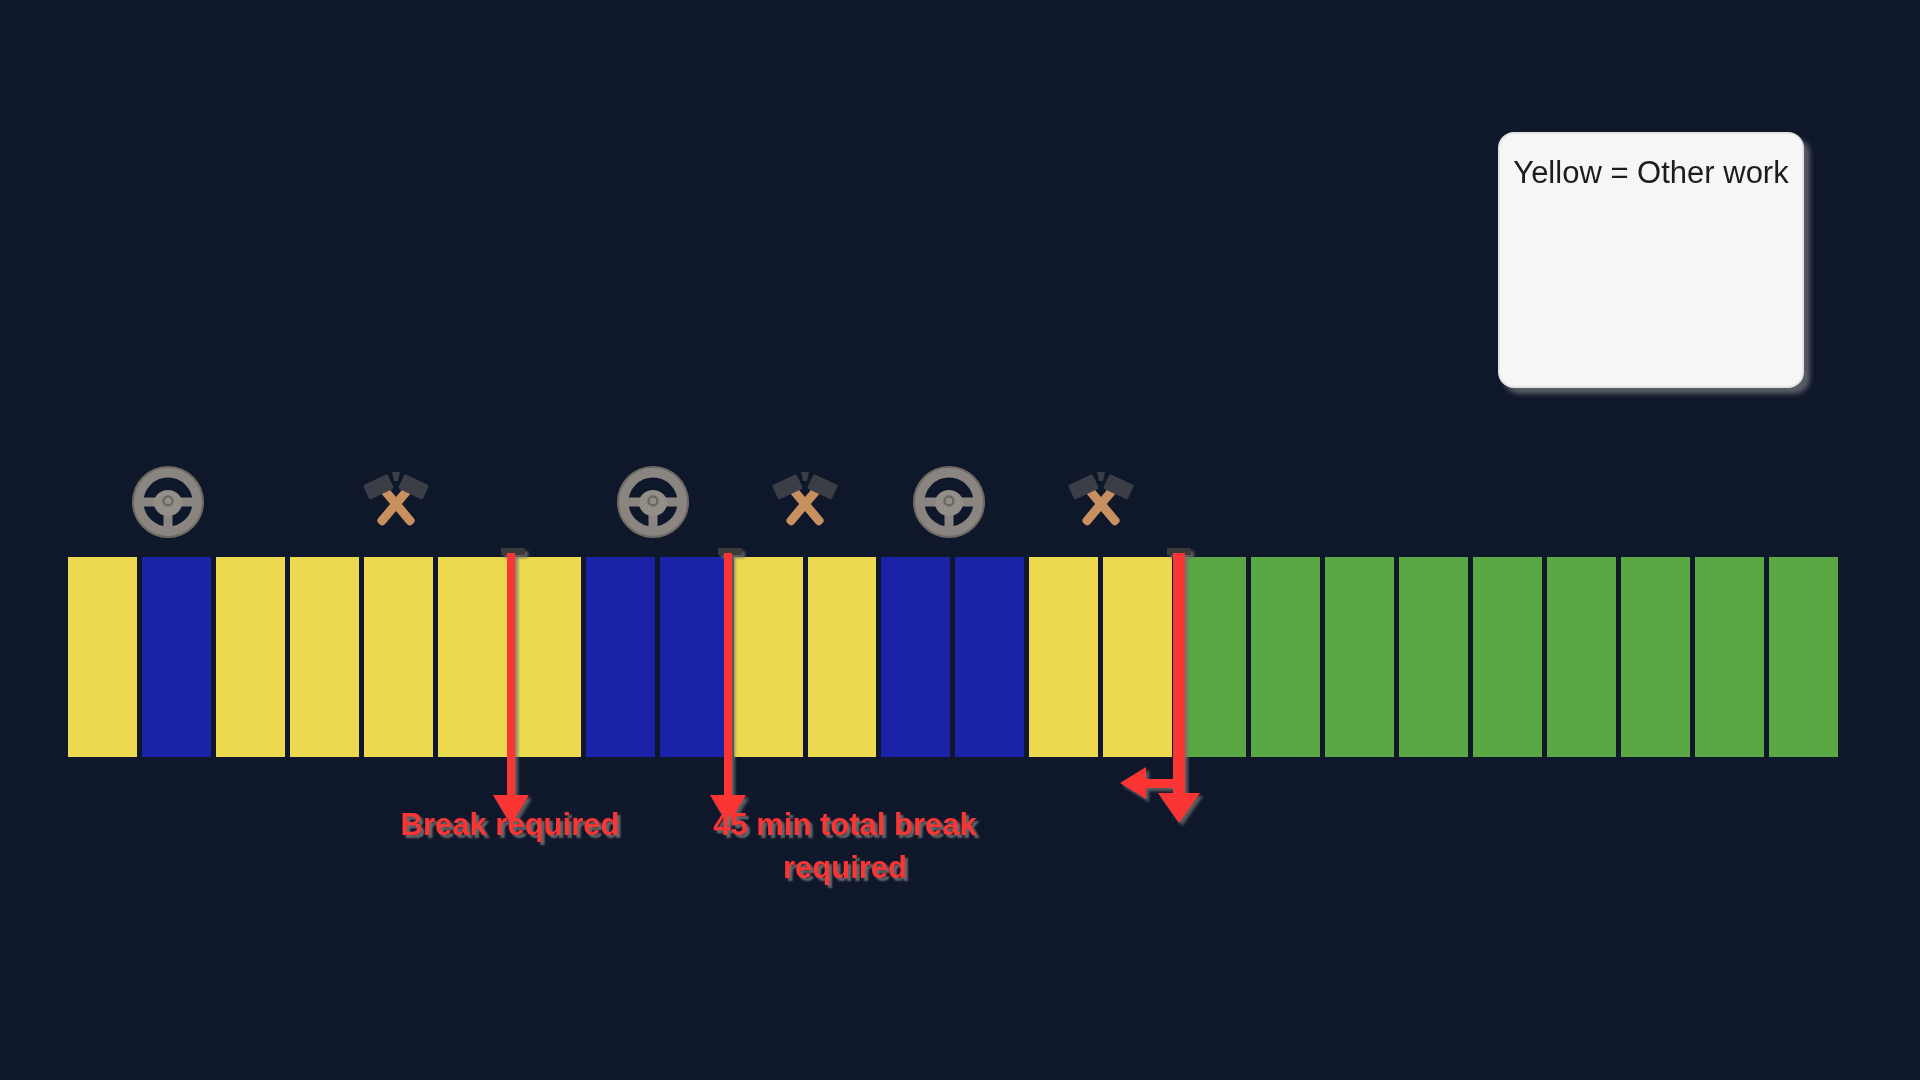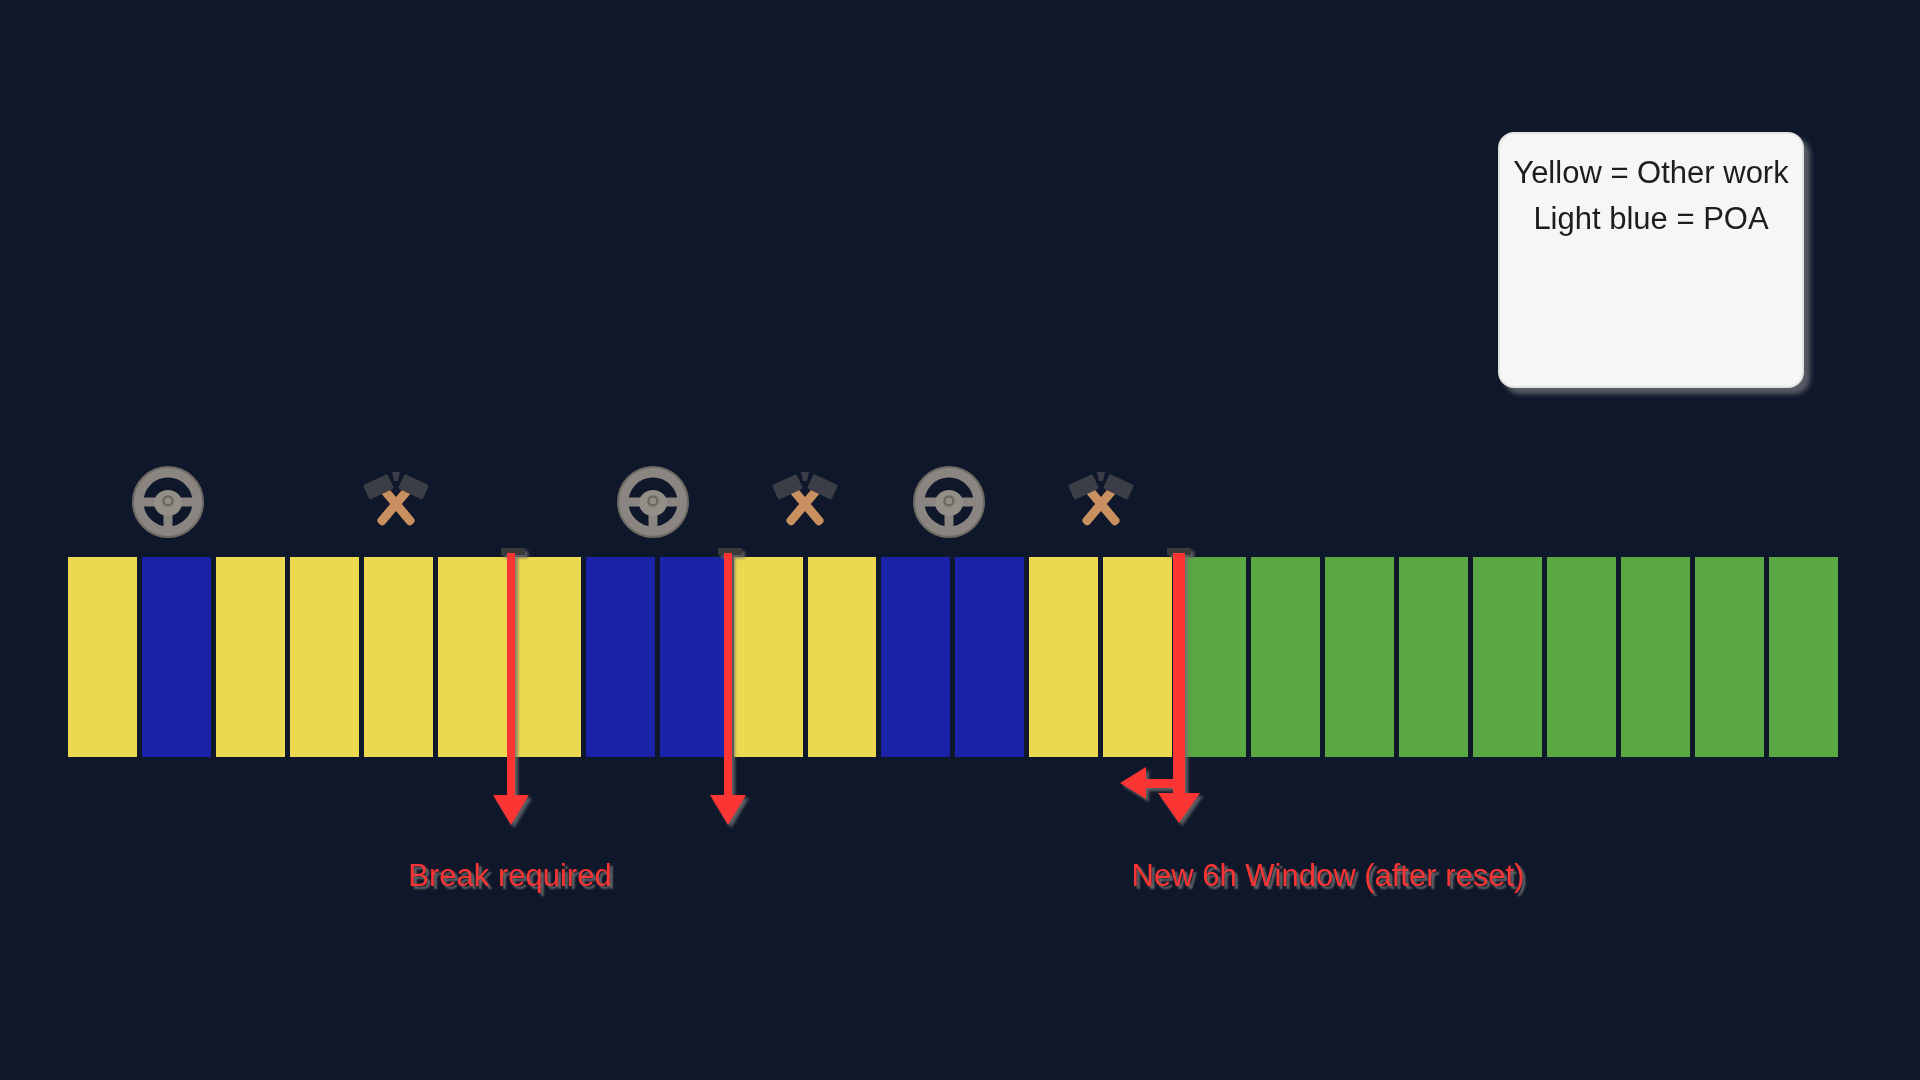--- a/index.html
+++ b/index.html
@@ -27,22 +27,22 @@
   .shaft{position:absolute;background:#fa3534;}
   .tick{position:absolute;background:#3a3a3a;}
   .head-down{position:absolute;width:0;height:0;
     border-left:18px solid transparent;border-right:18px solid transparent;border-top:30px solid #fa3534;}
   .head-down.big{border-left:21px solid transparent;border-right:21px solid transparent;border-top:30px solid #fa3534;}
   .head-left{position:absolute;width:0;height:0;
     border-top:16px solid transparent;border-bottom:16px solid transparent;border-right:26px solid #fa3534;}
 
   
   .note{
-    position:absolute;top:854px;transform:translateX(-50%);
-    text-align:center;color:#fa3534;font-weight:normal;font-size:31px;line-height:43px;
+    position:absolute;top:803px;transform:translateX(-50%);
+    text-align:center;color:#fa3534;font-weight:bold;font-size:31px;line-height:43px;
     white-space:nowrap;text-shadow:3px 3px 2px rgba(118,118,118,0.85);
   }
 </style>
 </head>
 <body>
 
 <div class="canvas">
 
   <svg width="0" height="0" style="position:absolute" aria-hidden="true">
     <defs>
@@ -59,21 +59,20 @@
         <rect x="33.5" y="13" width="9" height="53" rx="4" fill="#c9905f" transform="rotate(40 38 40)"></rect>
         <rect x="33.5" y="13" width="9" height="53" rx="4" fill="#c9905f" transform="rotate(-40 38 40)"></rect>
         <rect x="7" y="15" width="27" height="16" rx="2" fill="#3b3e46" transform="rotate(-25 20 23)"></rect>
         <rect x="42" y="15" width="27" height="16" rx="2" fill="#3b3e46" transform="rotate(25 56 23)"></rect>
       </g>
     </defs>
   </svg>
 
   <div class="legend">
     <div>Yellow = Other work</div>
-    <div>Light blue = POA</div>
   </div>
 
   <svg class="icon" viewBox="0 0 76 76" style="left:130px">
       <use href="#sym-wheel"></use>
     </svg>
   <svg class="icon" viewBox="0 0 76 76" style="left:358px">
       <use href="#sym-tools"></use>
     </svg>
   <svg class="icon" viewBox="0 0 76 76" style="left:615px">
       <use href="#sym-wheel"></use>
@@ -131,17 +130,18 @@
     <div class="tick" style="left:49px;top:0;width:24px;height:7px"></div>
     <div class="shaft" style="left:55px;top:5px;width:12px;height:240px"></div>
     <div class="head-down big" style="left:40px;top:245px"></div>
     <div class="shaft" style="left:26px;top:231px;width:30px;height:9px"></div>
     <div class="head-left" style="left:2px;top:219px"></div>
   </div>
 
   <div class="note" style="left:510px">
     <div>Break required</div>
   </div>
-  <div class="note" style="left:1328px">
-    <div>New 6h Window (after reset)</div>
+  <div class="note" style="left:845px">
+    <div>45 min total break</div>
+    <div>required</div>
   </div>
 
 </div>
 
 </body></html>

